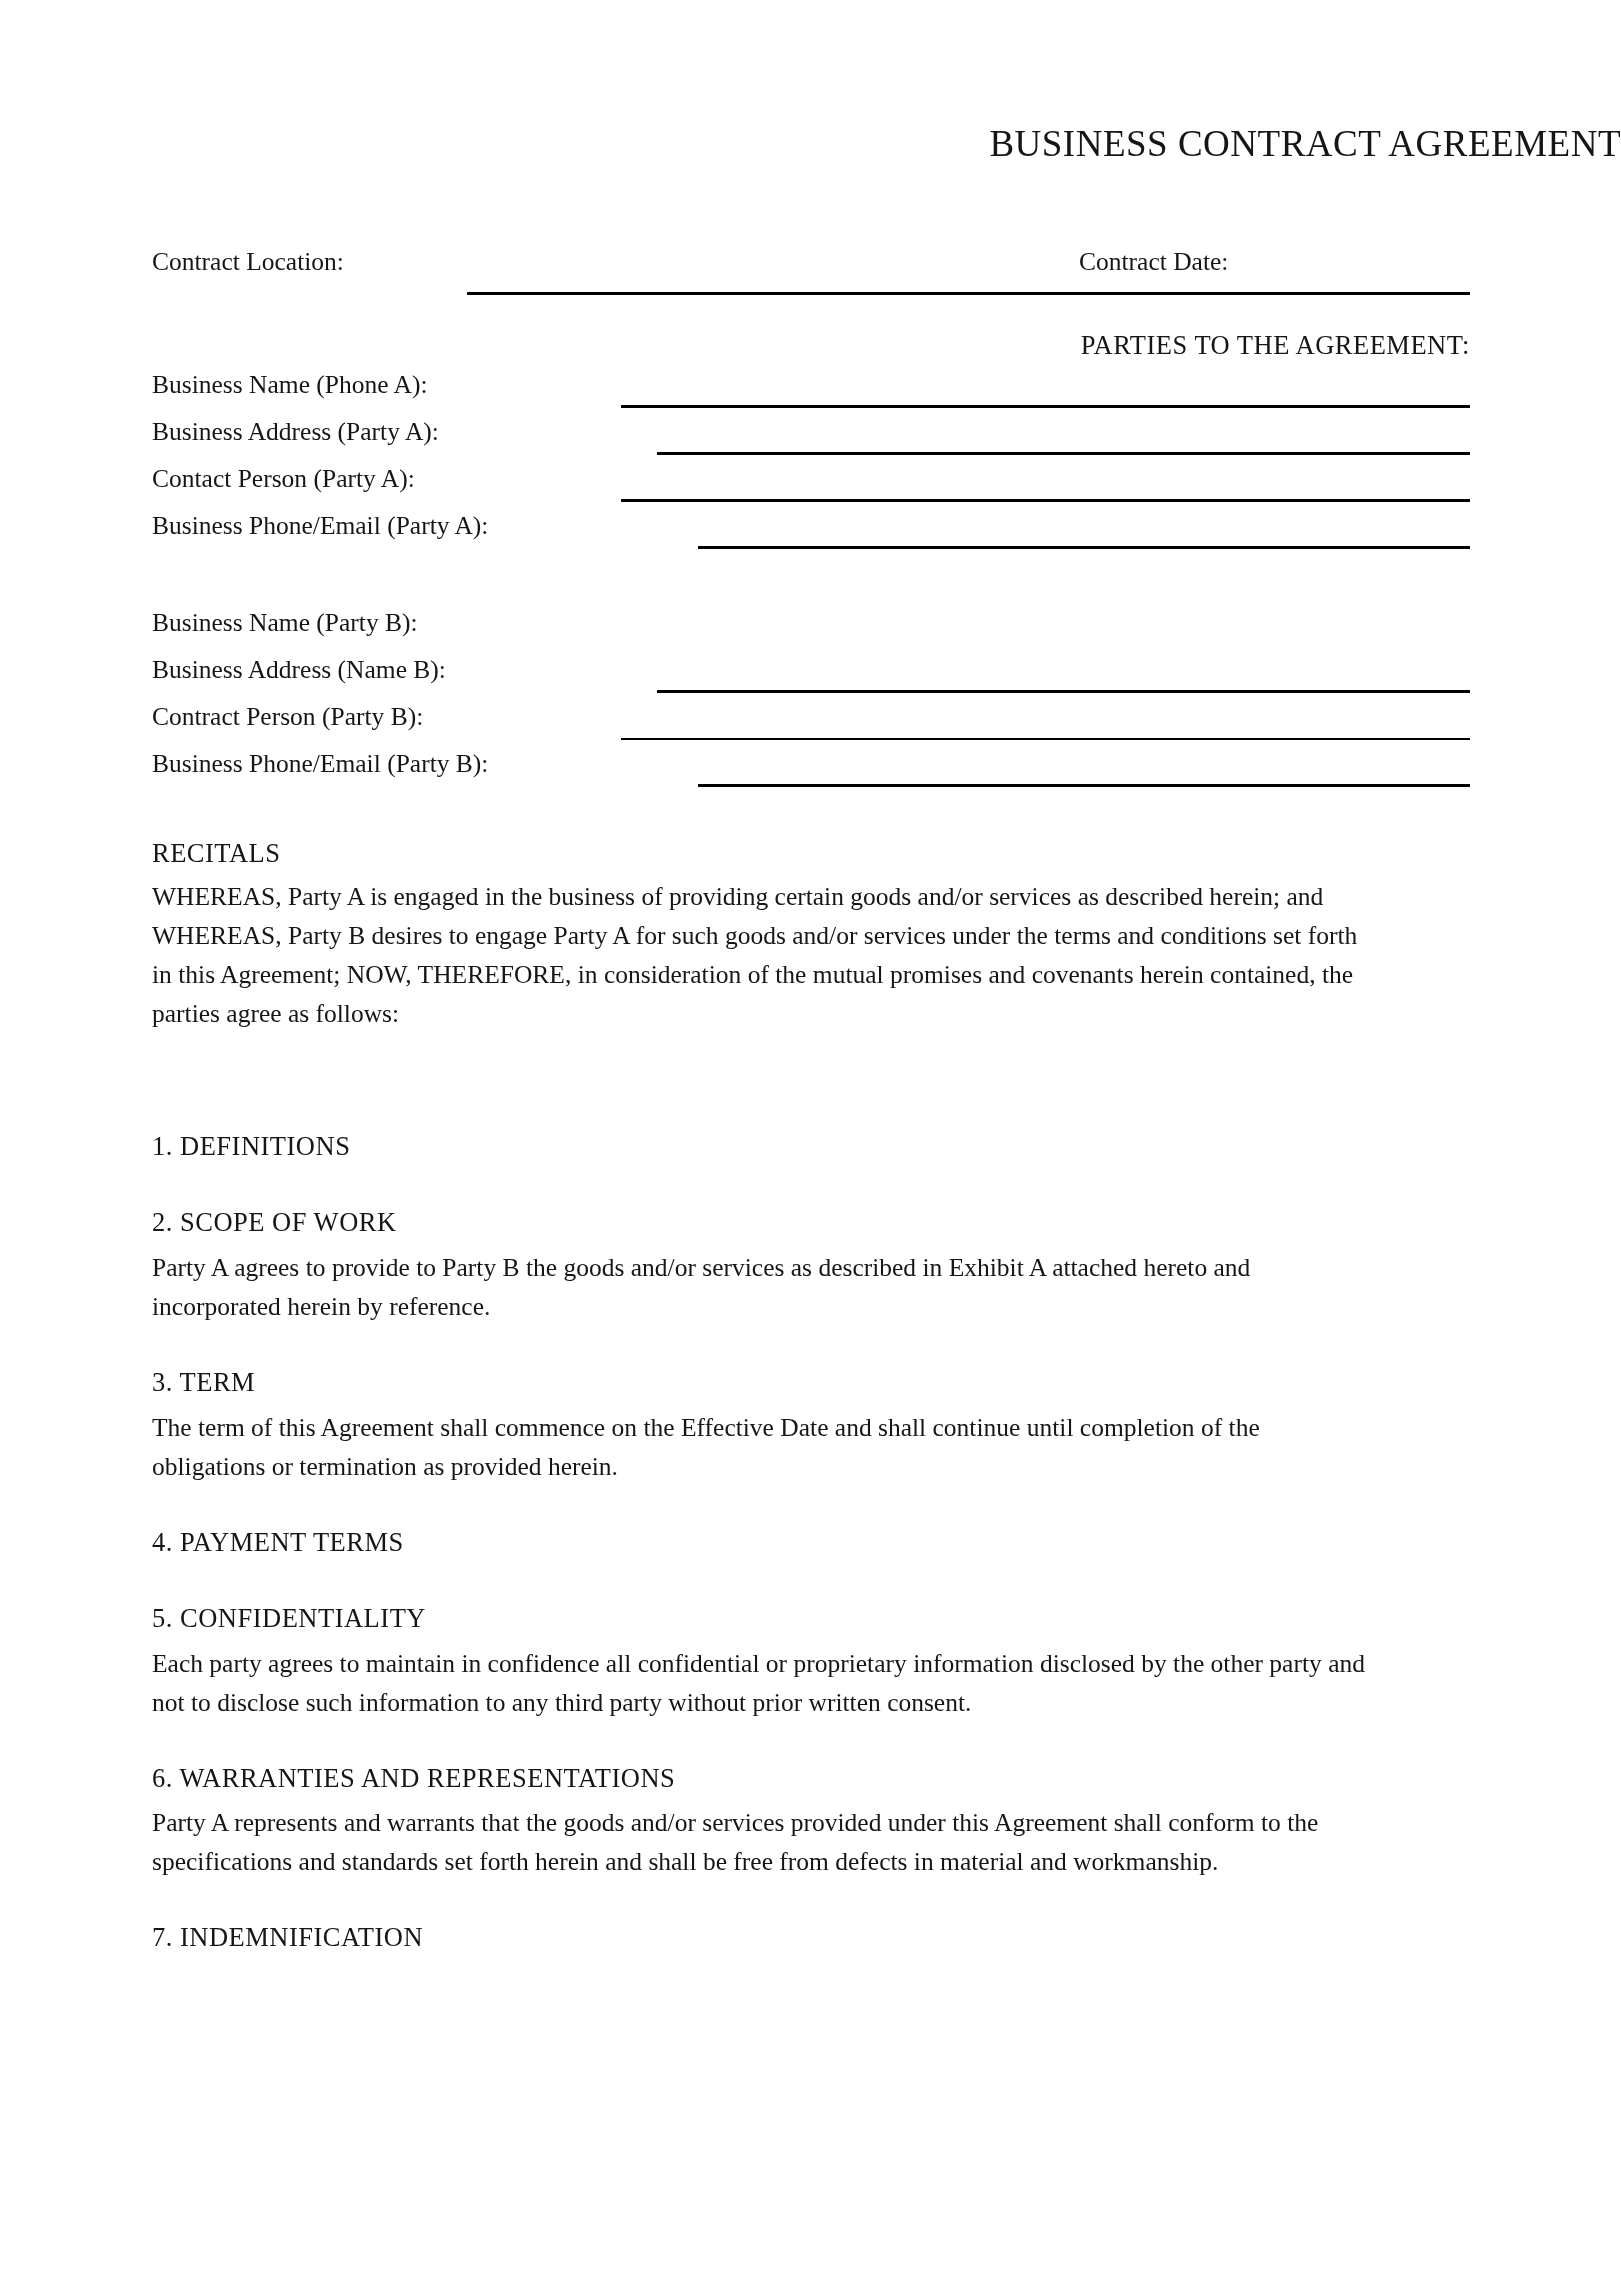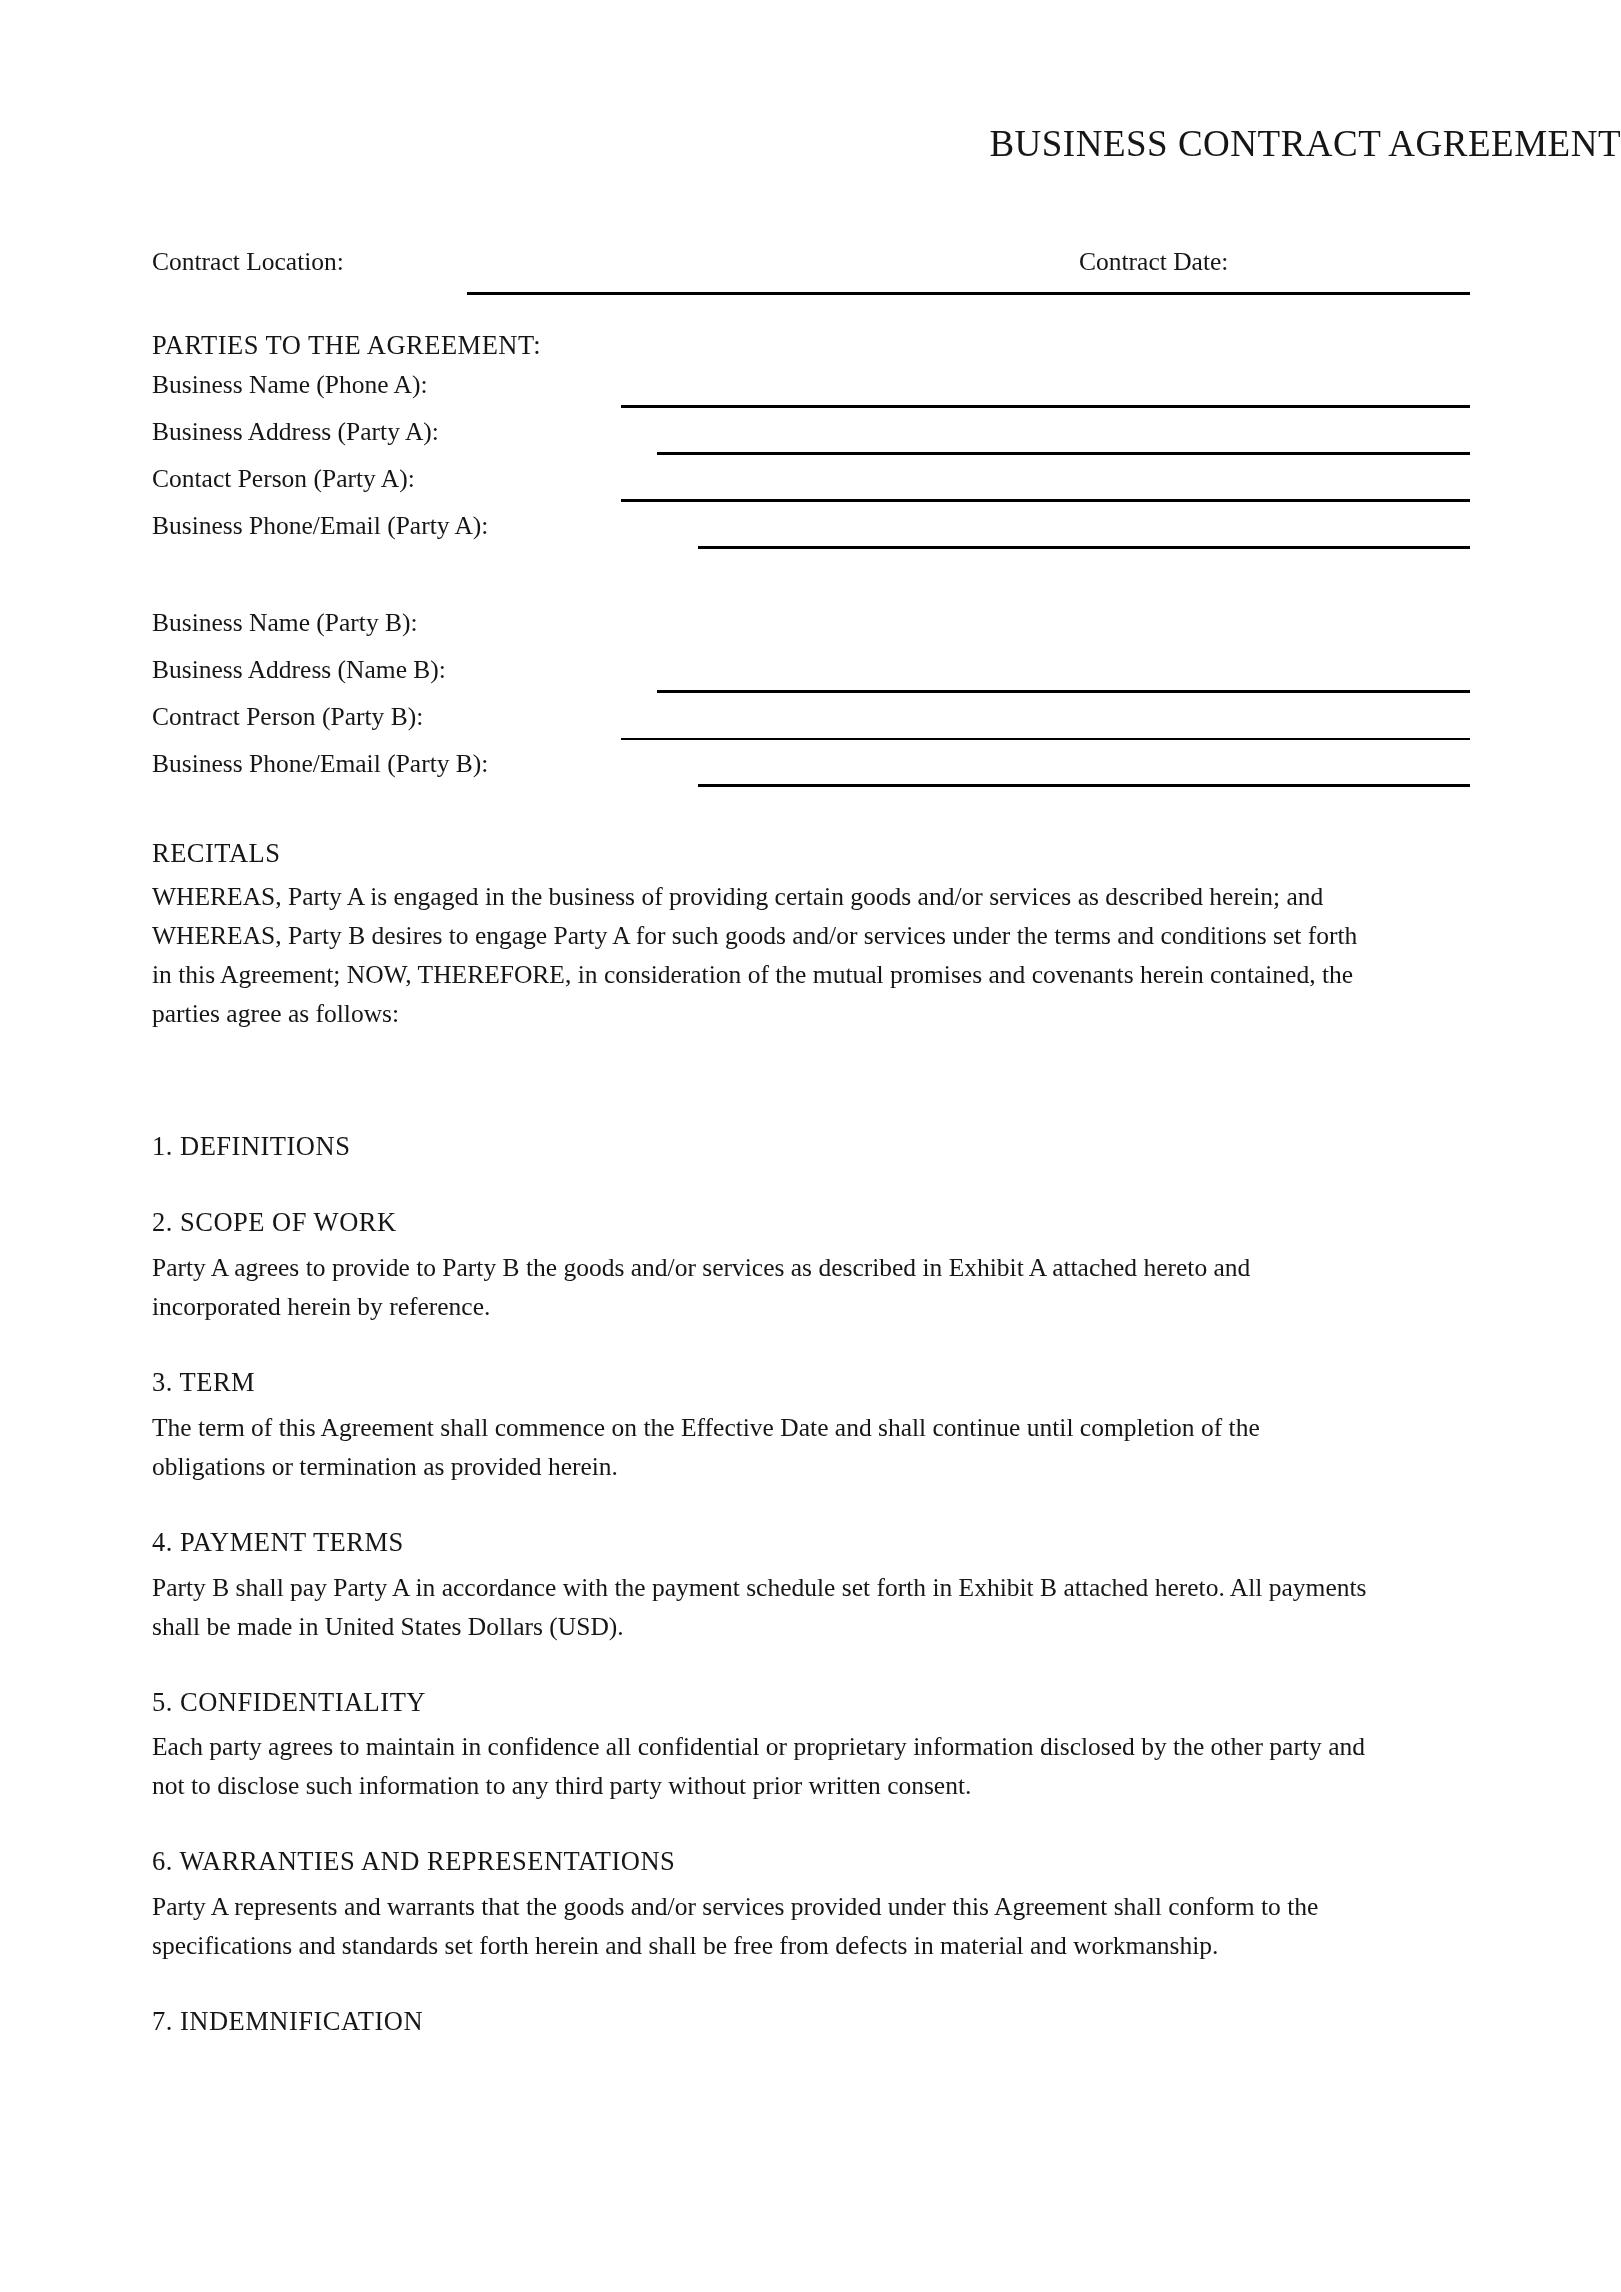--- a/index.html
+++ b/index.html
@@ -35,20 +35,21 @@
     bottom: 2px;
     border-bottom: 3.9px solid #000000;
   }
   .contract-date-label { position: absolute; left: 927px; top: 0; }
 
   .parties-heading {
     margin-top: 29px;
     font-size: 26.5px;
     line-height: 39px;
     letter-spacing: 0.5px;
+    text-align: right;
   }
   .field-row {
     position: relative;
     height: 47px;
     font-size: 25.5px;
     line-height: 39px;
   }
   .field-row .field-line {
     position: absolute;
     right: 0;
@@ -151,22 +152,20 @@
 
     <div class="section-heading">2. SCOPE OF WORK</div>
     <div class="section-body">Party A agrees to provide to Party B the goods and/or services as described in Exhibit A attached hereto and
 incorporated herein by reference.</div>
 
     <div class="section-heading">3. TERM</div>
     <div class="section-body">The term of this Agreement shall commence on the Effective Date and shall continue until completion of the
 obligations or termination as provided herein.</div>
 
     <div class="section-heading">4. PAYMENT TERMS</div>
-    <div class="section-body">Party B shall pay Party A in accordance with the payment schedule set forth in Exhibit B attached hereto. All payments
-shall be made in United States Dollars (USD).</div>
 
     <div class="section-heading">5. CONFIDENTIALITY</div>
     <div class="section-body">Each party agrees to maintain in confidence all confidential or proprietary information disclosed by the other party and
 not to disclose such information to any third party without prior written consent.</div>
 
     <div class="section-heading">6. WARRANTIES AND REPRESENTATIONS</div>
     <div class="section-body">Party A represents and warrants that the goods and/or services provided under this Agreement shall conform to the
 specifications and standards set forth herein and shall be free from defects in material and workmanship.</div>
 
     <div class="section-heading">7. INDEMNIFICATION</div>

